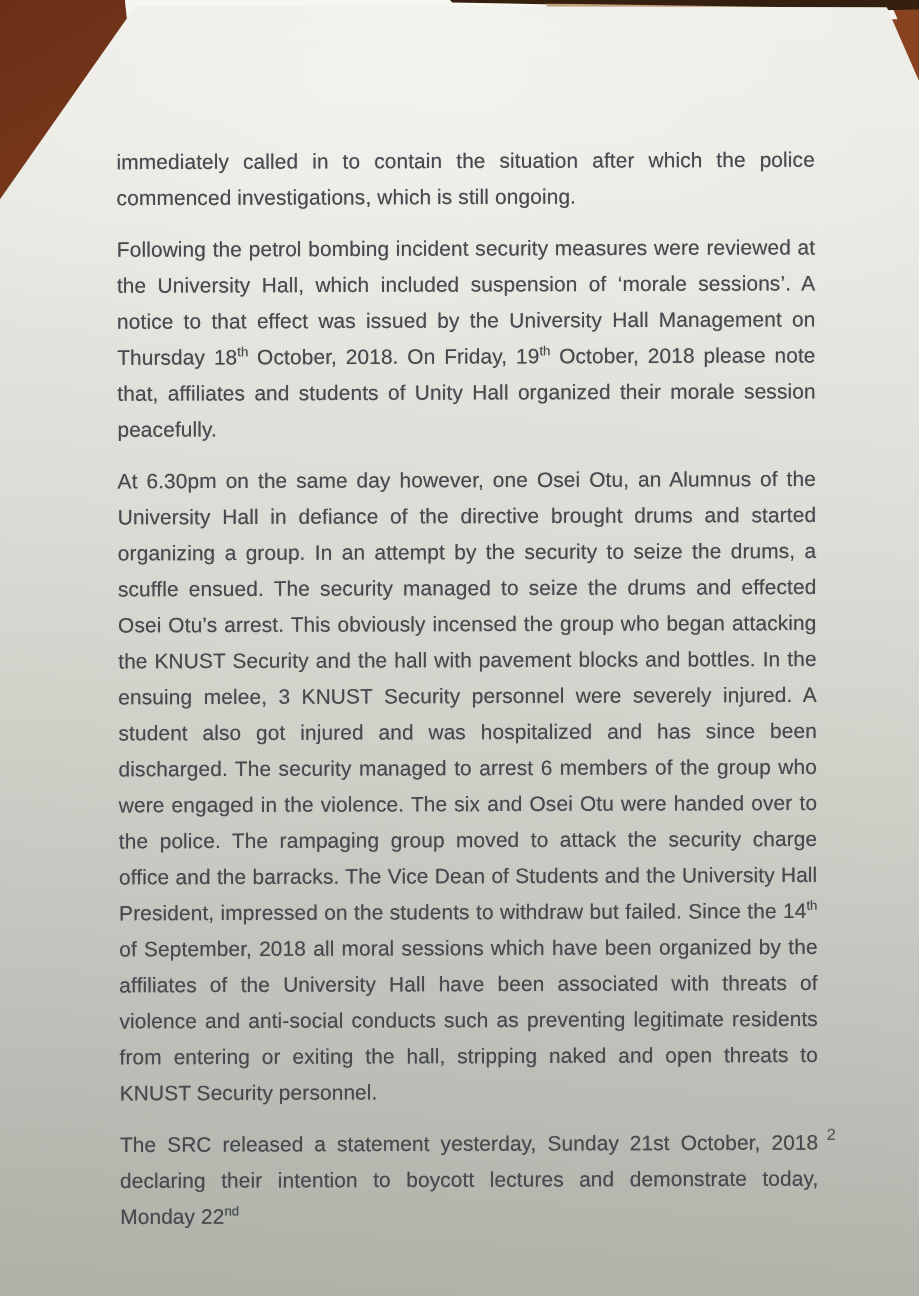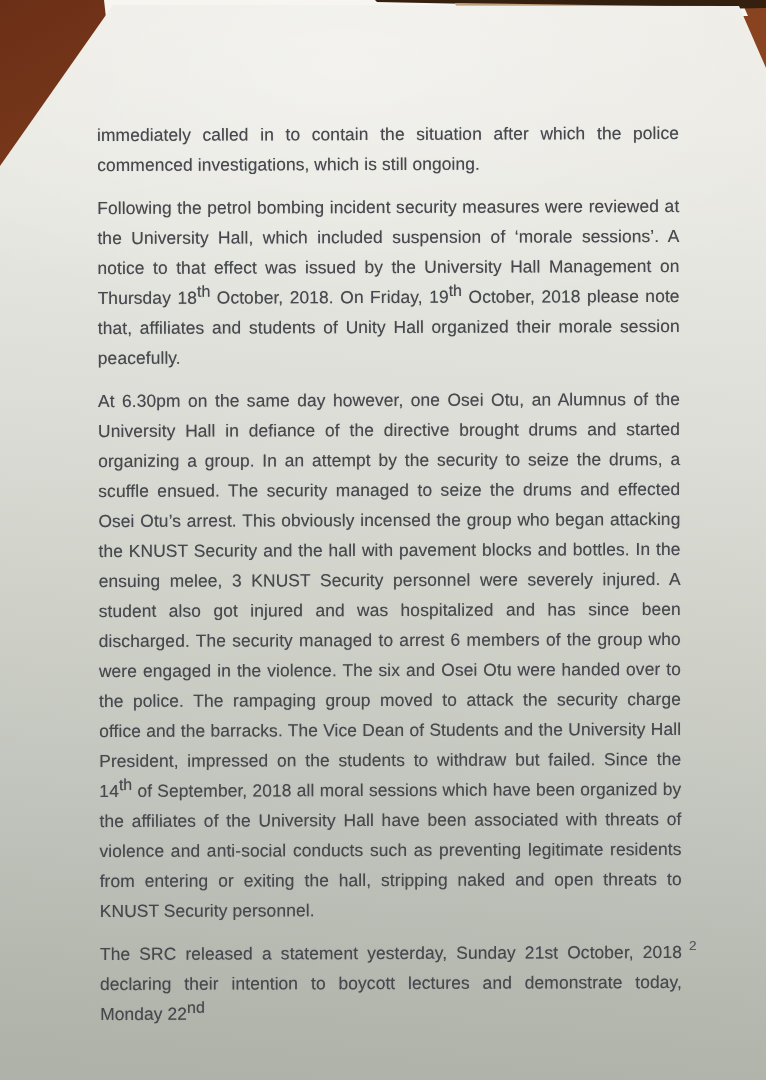--- a/index.html
+++ b/index.html
@@ -48,21 +48,21 @@
     line-height: 30px;
     letter-spacing: 0.1px;
     color: #46484d;
     text-align: justify;
     text-shadow: 0 0 0.7px rgba(70,72,77,0.5);
     transform: rotate(-0.2deg);
     transform-origin: top left;
   }
   .text-block p { margin: 0 0 13px 0; }
   .text-block sup {
-    font-size: 16px;
+    font-size: 11px;
     line-height: 0;
     vertical-align: super;
     letter-spacing: 0;
   }
   .page-number {
     position: absolute;
     left: 689px; top: 938px;
     font-size: 13.5px;
     color: #55585c;
     text-shadow: 0 0 0.6px rgba(85,88,92,0.5);

